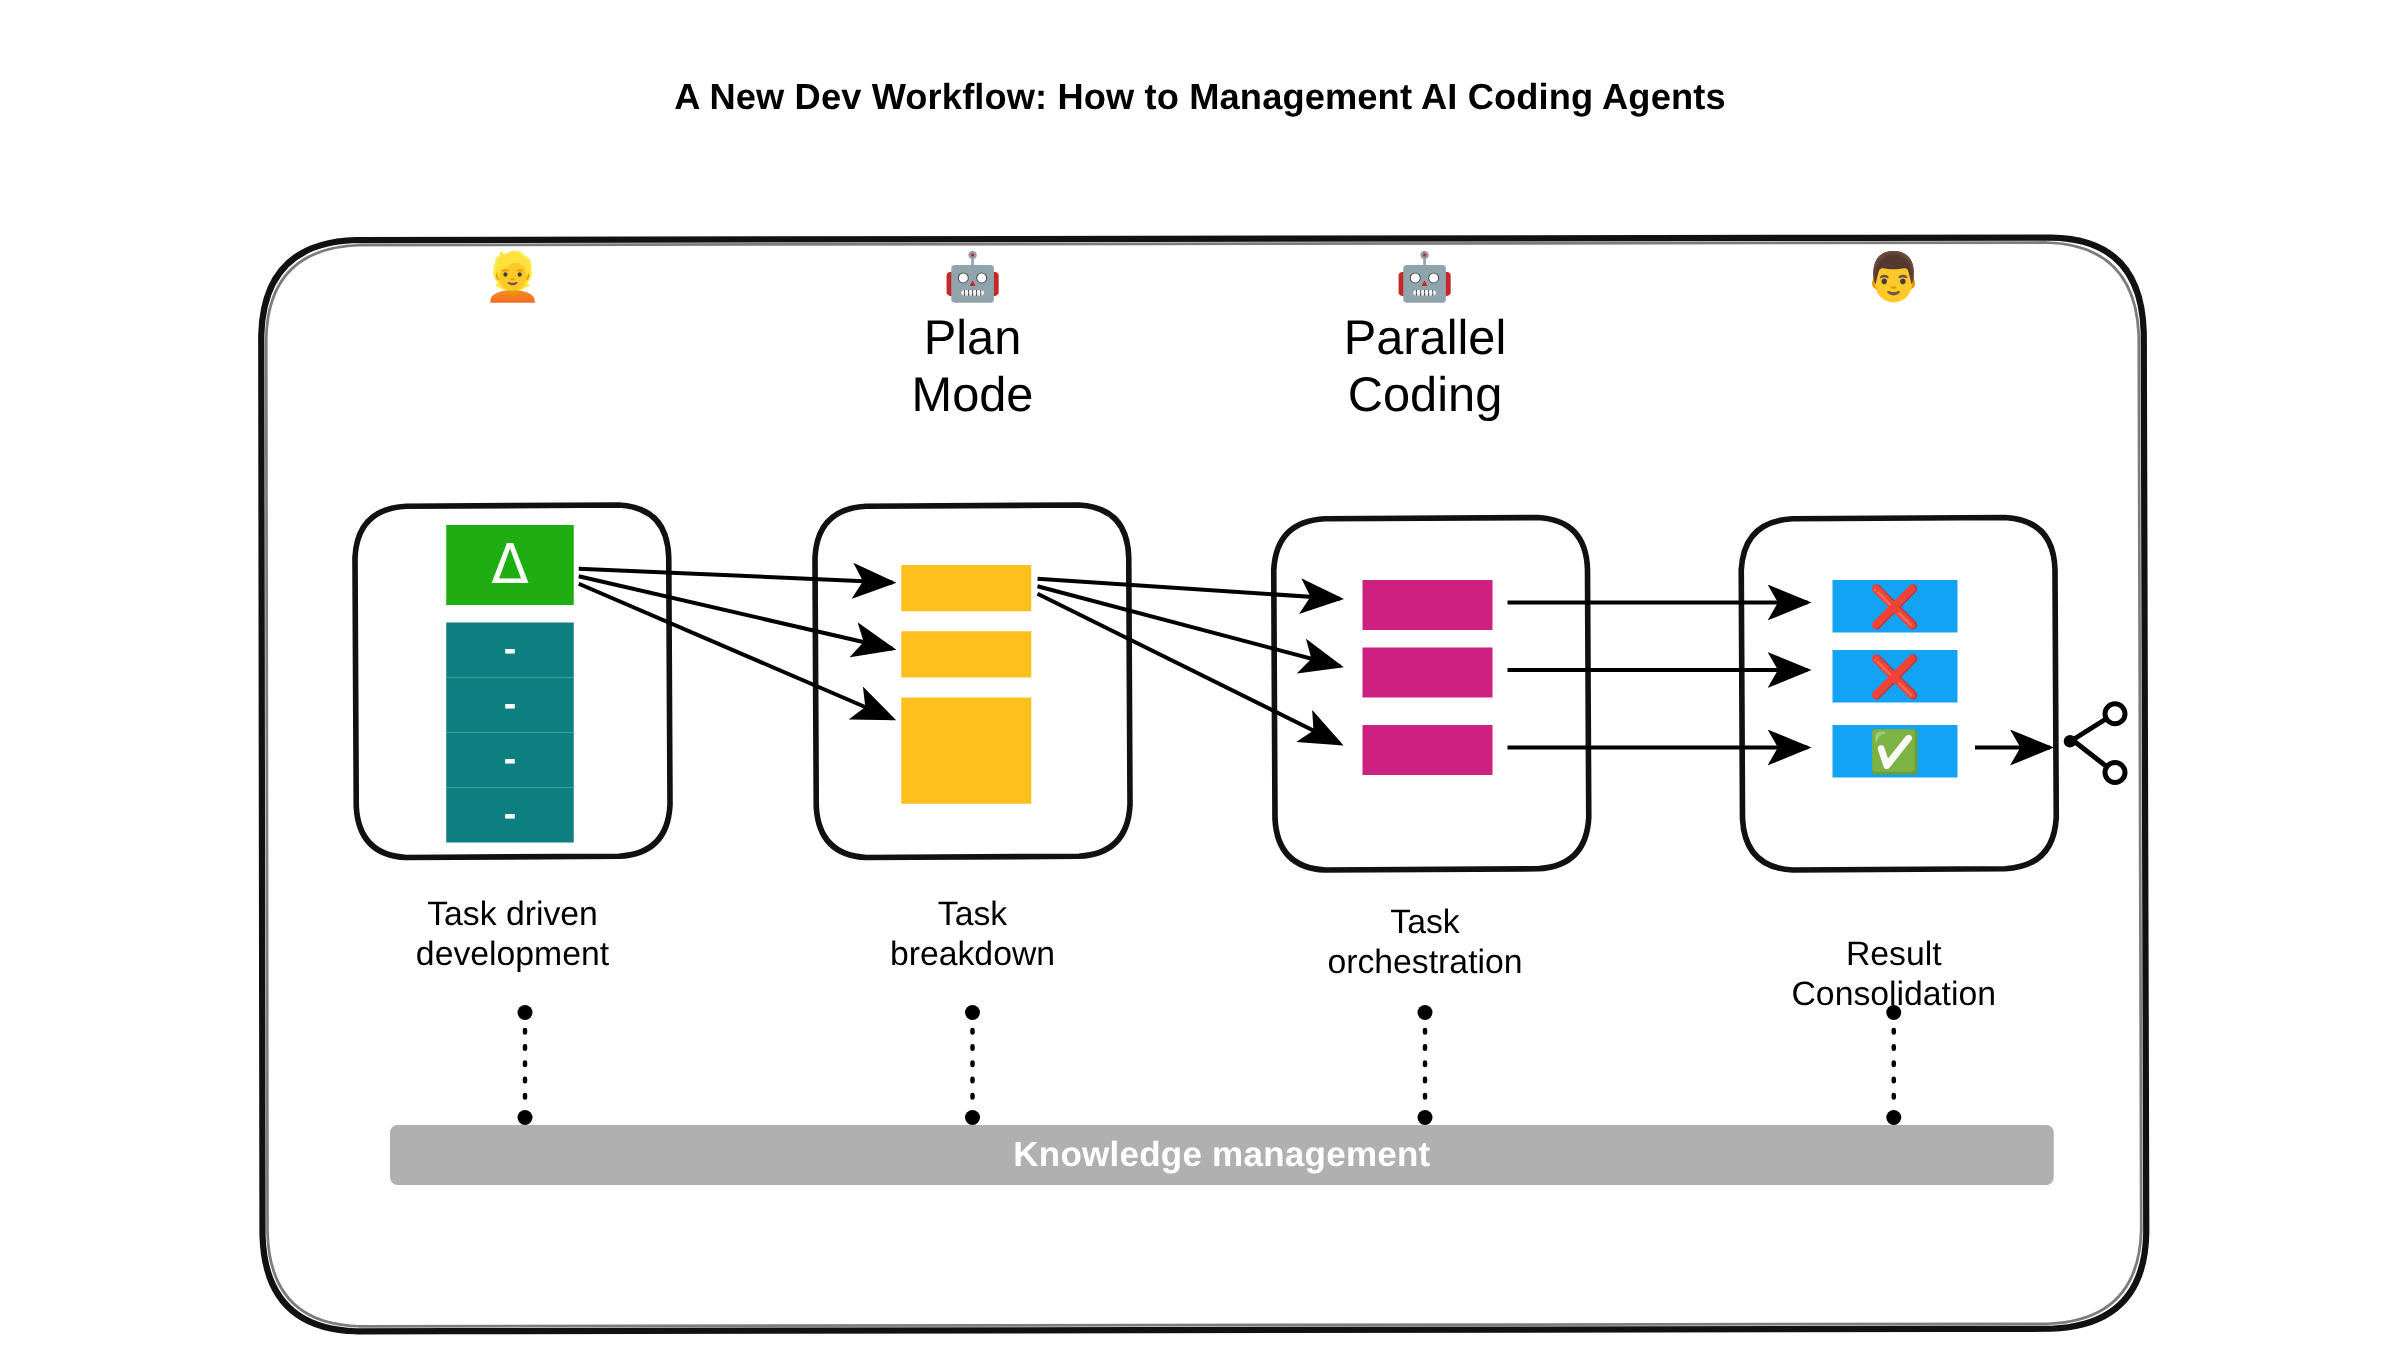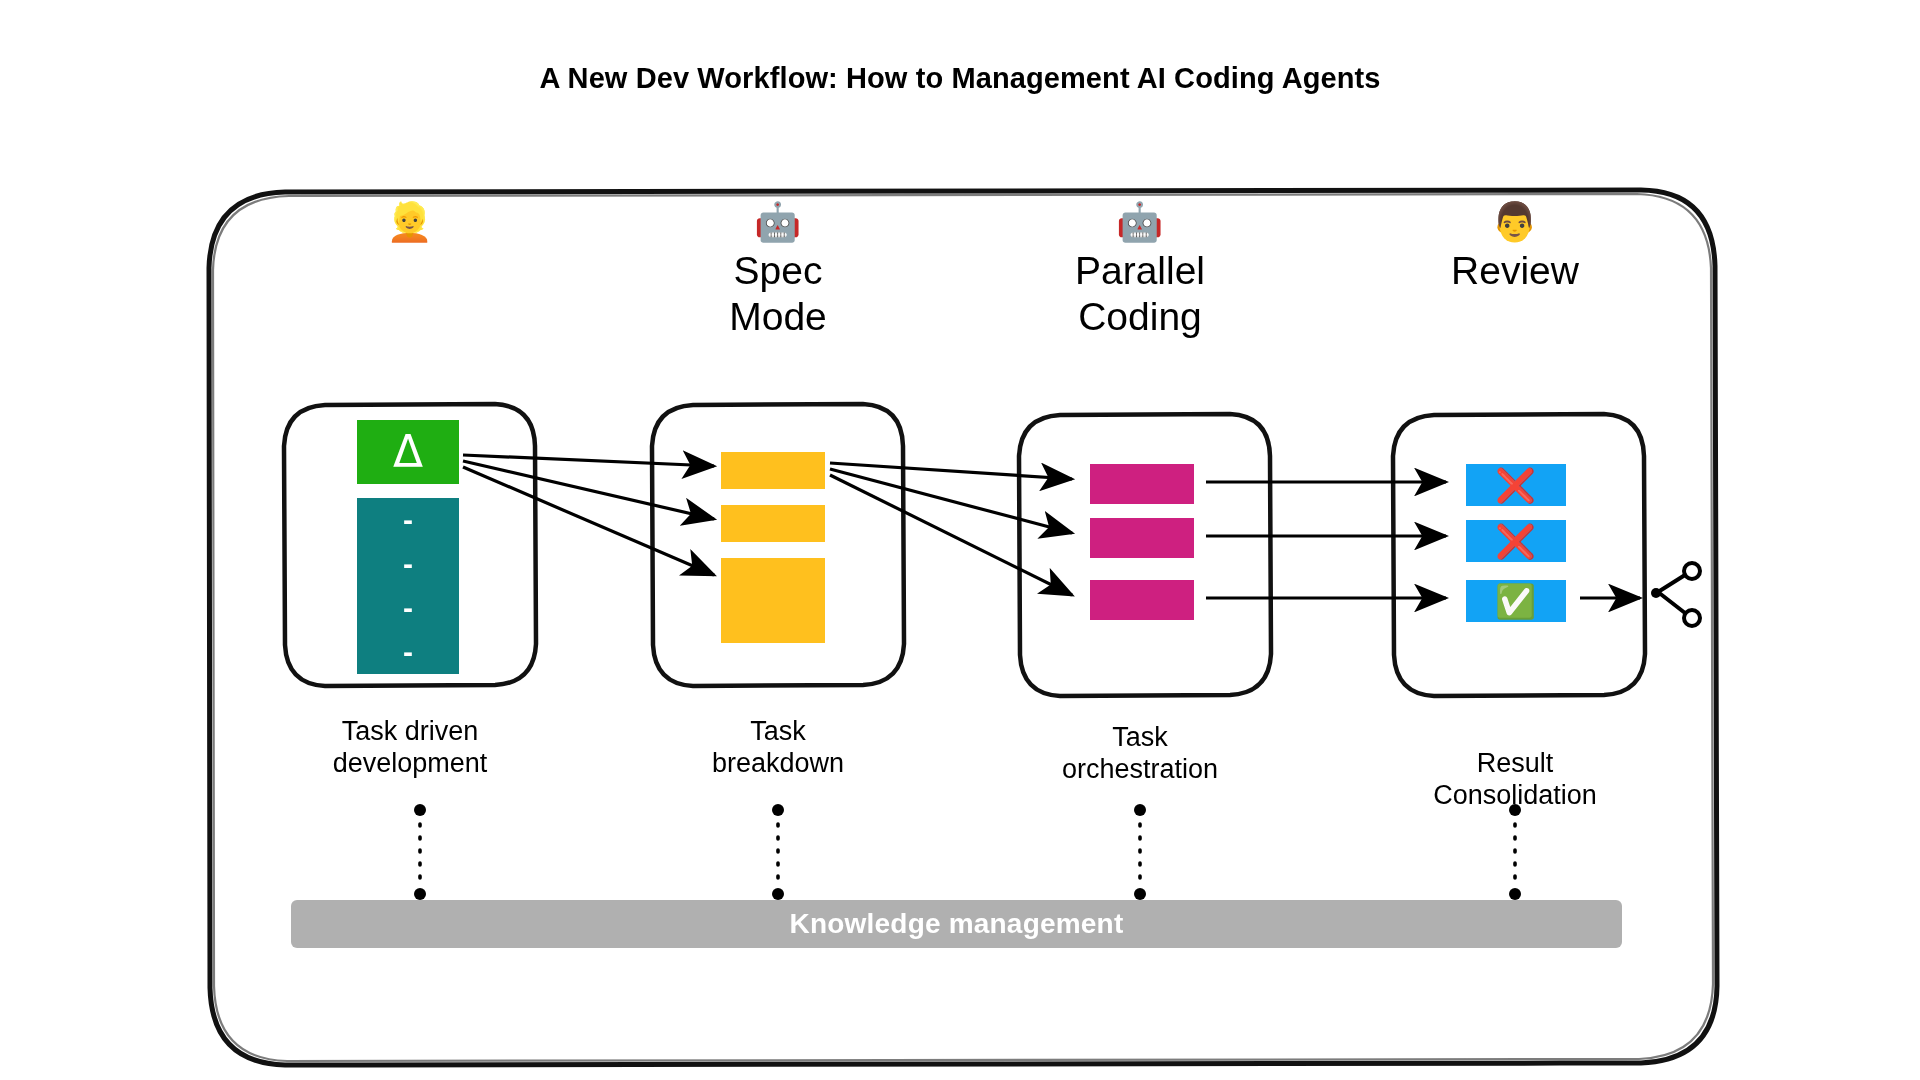--- a/index.html
+++ b/index.html
@@ -121,21 +121,21 @@
   
   .connector {
     position: absolute;
     width: 14px;
   }
   .connector svg { display: block; }
 
   
   #knowledge-bar {
     position: absolute;
-    left: 291px;
+    left: 312px;
     top: 900px;
     width: 1331px;
     height: 48px;
     background: #b0b0b0;
     border-radius: 6px;
     display: flex;
     align-items: center;
     justify-content: center;
   }
   #knowledge-bar .kb-label {
@@ -207,21 +207,21 @@
 <div class="connector" style="left:413px; top:804px;">
   <svg width="14" height="96" viewBox="0 0 14 96" fill="none">
     <circle cx="7" cy="6" r="6" fill="#000"></circle>
     <line x1="7" y1="20" x2="7" y2="84" stroke="#000" stroke-width="3.6" stroke-dasharray="2 11" stroke-linecap="round"></line>
     <circle cx="7" cy="90" r="6" fill="#000"></circle>
   </svg>
 </div>
 
 <div class="stage" style="left:628px;">
   <div class="stage-emoji">🤖</div>
-  <div class="stage-title">Spec
+  <div class="stage-title">Plan
 Mode</div>
 </div>
 
 <div class="card" style="left:649px; top:400px;">
   <svg width="258" height="290" viewBox="0 0 258 290" fill="none">
     <path d="M44 5 L214 4 Q253 6 254 46 L255 244 Q253 283 214 285 L44 286 Q6 284 4 245 L3 46 Q5 7 44 5 Z" stroke="#111" stroke-width="4.5" fill="none" stroke-linecap="round"></path>
   </svg>
   <div class="card-body">
     <div class="blk blk-yellow" style="left:72px; top:52px; width:104px; height:37px;">
       <span></span>
@@ -275,21 +275,20 @@
 <div class="connector" style="left:1133px; top:804px;">
   <svg width="14" height="96" viewBox="0 0 14 96" fill="none">
     <circle cx="7" cy="6" r="6" fill="#000"></circle>
     <line x1="7" y1="20" x2="7" y2="84" stroke="#000" stroke-width="3.6" stroke-dasharray="2 11" stroke-linecap="round"></line>
     <circle cx="7" cy="90" r="6" fill="#000"></circle>
   </svg>
 </div>
 
 <div class="stage" style="left:1365px;">
   <div class="stage-emoji">👨</div>
-  <div class="stage-title">Review</div>
 </div>
 
 <div class="card" style="left:1390px; top:410px;">
   <svg width="258" height="290" viewBox="0 0 258 290" fill="none">
     <path d="M44 5 L214 4 Q253 6 254 46 L255 244 Q253 283 214 285 L44 286 Q6 284 4 245 L3 46 Q5 7 44 5 Z" stroke="#111" stroke-width="4.5" fill="none" stroke-linecap="round"></path>
   </svg>
   <div class="card-body">
     <div class="blk blk-blue" style="left:76px; top:54px; width:100px; height:42px;">
       <span class="glyph-emoji">❌</span>
     </div>

